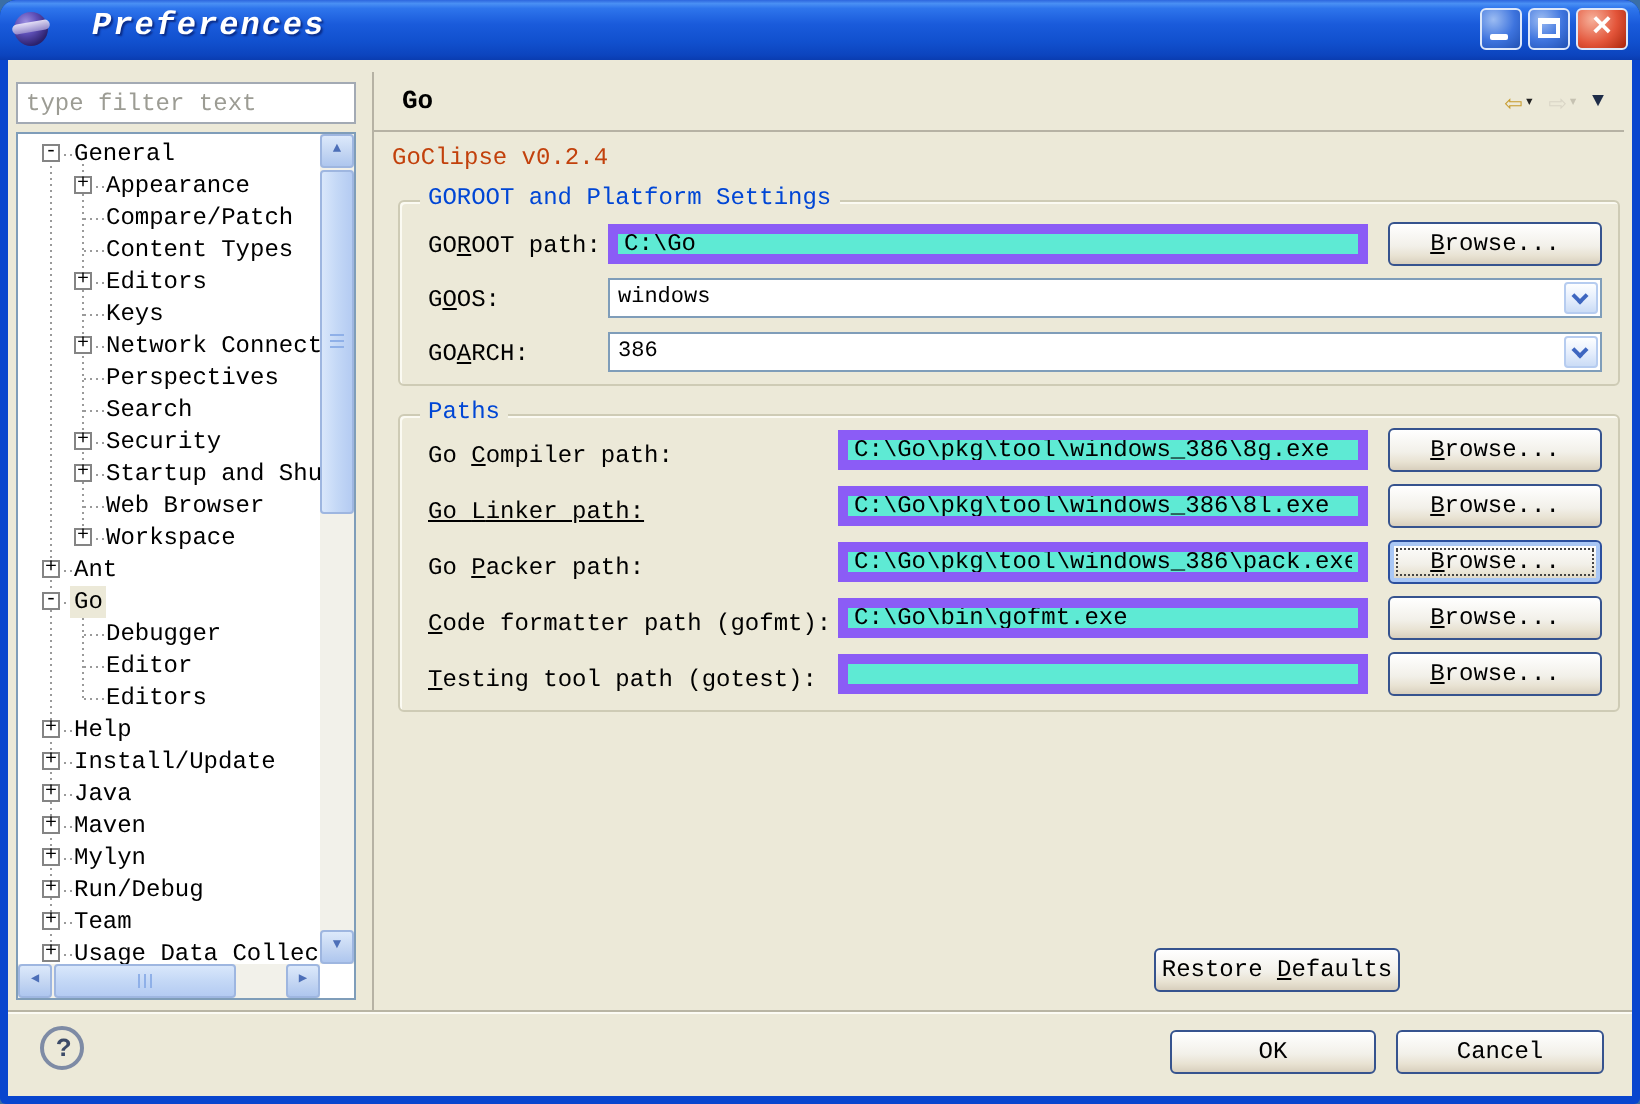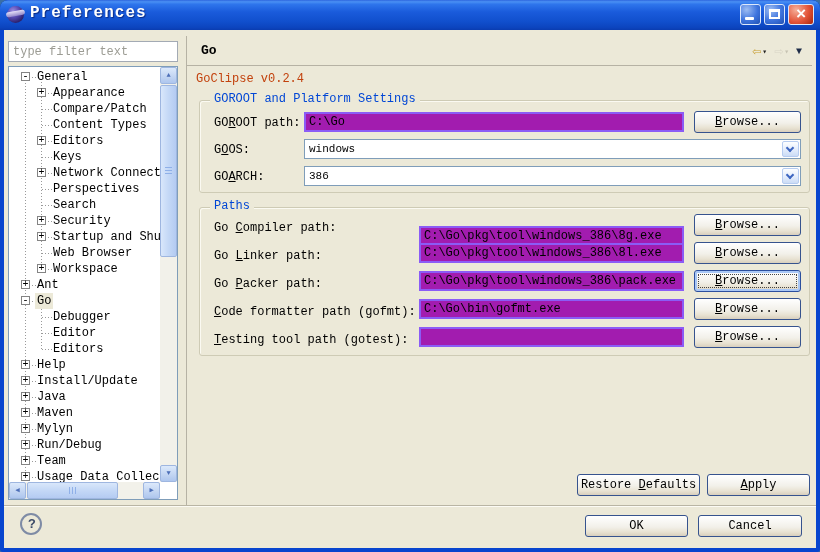--- a/index.html
+++ b/index.html
@@ -6,22 +6,22 @@
   *{box-sizing:border-box;}
   .window{position:relative;width:820px;height:552px;background:#0845CE;border-radius:8px 8px 3px 3px;
     font-family:"Liberation Mono","DejaVu Sans Mono",monospace;overflow:hidden;}
   
   .titlebar{position:absolute;left:0;top:0;width:820px;height:30px;border-radius:8px 8px 0 0;
     background:linear-gradient(180deg,#2D66DE 0%,#4A90F4 6%,#2E75EC 14%,#1A5BDB 40%,#1150CE 70%,#0C44BE 92%,#0A3CB0 100%);}
   .app-icon{position:absolute;left:7px;top:6px;width:17px;height:17px;border-radius:50%;
     background:radial-gradient(circle at 35% 30%,#9C8FE0 0%,#5F50B8 35%,#2E2370 72%,#191040 100%);}
   .app-icon .band{position:absolute;left:-1px;top:5px;width:19px;height:5px;border-radius:3px;
     background:linear-gradient(180deg,#EFEBFB,#9A90CE);transform:rotate(-10deg);opacity:.9;}
-  .wtitle{position:absolute;left:30px;top:4px;font-size:16px;font-weight:bold;color:#fff;
-    text-shadow:1px 1px 1px #0A2B86;letter-spacing:1px;}
+  .wtitle{position:absolute;left:46px;top:4px;font-size:16px;font-weight:bold;color:#fff;
+    text-shadow:1px 1px 1px #0A2B86;letter-spacing:1px;font-style:italic;}
   .caps{position:absolute;right:6px;top:4px;display:flex;gap:3px;}
   .cap{position:relative;width:21px;height:21px;border:1px solid #DDE8FA;border-radius:3px;}
   .cap.min,.cap.max{background:radial-gradient(circle at 30% 25%,#9CBCF2,#3E74DE 55%,#2455B8 95%);}
   .cap.close{width:26px;background:radial-gradient(circle at 30% 25%,#F6B09A,#E3553A 55%,#B02A10 95%);}
   .g-min{position:absolute;left:4px;bottom:4px;width:9px;height:3px;background:#fff;border-radius:1px;}
   .g-max{position:absolute;left:4px;top:4px;width:11px;height:10px;border:2px solid #fff;border-top-width:3px;}
   .g-close{position:absolute;left:0;top:0;width:100%;height:19px;color:#fff;font-size:17px;line-height:19px;
     text-align:center;font-weight:bold;}
   
   .dbody{position:absolute;left:4px;top:30px;width:812px;height:518px;background:#ECE9D8;overflow:hidden;}
@@ -77,21 +77,21 @@
   .menu-tri{color:#1E2C48;font-size:10px;}
   .version{position:absolute;left:192px;top:42px;font-size:12px;color:#c2410c;}
   
   .group{position:absolute;left:195px;width:611px;border:1px solid #CECBB5;border-radius:3px;
     box-shadow:inset 1px 1px 0 #FBFAF2;}
   .gtitle{position:absolute;top:-9px;left:10px;background:#ECE9D8;padding:0 4px;color:#0046D5;font-size:12px;}
   .g1{top:70px;height:93px;}
   .g2{top:177px;height:149px;}
   .flabel{position:absolute;left:14px;font-size:12px;line-height:20px;color:#000;white-space:pre;}
   .mn{text-decoration:underline;}
-  .txt{position:absolute;height:20px;border:2px solid #8b5cf6;background:#a21caf;
+  .txt{position:absolute;height:20px;border:5px solid #8b5cf6;background:#5eead4;
     font:12px "Liberation Mono","DejaVu Sans Mono",monospace;padding:0 3px;color:#000;}
   .combo{position:absolute;height:20px;background:#fff;border:1px solid #7F9DB9;}
   .combo .val{position:absolute;left:4px;top:0;line-height:18px;font-size:11px;}
   .cbtn{position:absolute;right:1px;top:1px;width:17px;height:16px;border:1px solid #B6CCF0;border-radius:2px;
     background:linear-gradient(180deg,#FDFEFF,#E4EDFC 55%,#CBDCF6);}
   .chev{position:absolute;left:4px;top:3px;width:6px;height:6px;border-right:2px solid #3E66C0;
     border-bottom:2px solid #3E66C0;transform:rotate(45deg);}
   .xpbtn{position:absolute;font:12px "Liberation Mono","DejaVu Sans Mono",monospace;color:#000;
     border:1px solid #36538E;border-radius:3px;text-align:center;
     background:linear-gradient(180deg,#FFFFFF,#F2F0E9 55%,#E8E2D2 80%,#D8CFBD);padding:0;}
@@ -295,42 +295,41 @@
         <span class="cbtn">
             <span class="chev"></span>
           </span>
       </div>
     </div>
 
     <div class="group g2">
       <span class="gtitle">Paths</span>
 
       <span class="flabel" style="top:10px;"><span>Go </span><span class="mn">C</span><span>ompiler path:</span></span>
-      <input class="txt" style="left: 219px; top: 18px; width: 265px;" value="C:\Go\pkg\tool\windows_386\8g.exe">
+      <input class="txt" style="left: 219px; top: 7px; width: 265px;" value="C:\Go\pkg\tool\windows_386\8g.exe">
       <button class="xpbtn" style="left:494px;top:6px;width:107px;height:22px;"><span class="mn">B</span><span>rowse...</span></button>
 
-      <span class="flabel" style="top:38px;"><span>Go </span><span class="mn">L</span><span>inker path:</span></span>
+      <span class="flabel" style="top:38px;text-decoration:underline;"><span>Go </span><span class="mn">L</span><span>inker path:</span></span>
       <input class="txt" style="left: 219px; top: 35px; width: 265px;" value="C:\Go\pkg\tool\windows_386\8l.exe">
       <button class="xpbtn" style="left:494px;top:34px;width:107px;height:22px;"><span class="mn">B</span><span>rowse...</span></button>
 
       <span class="flabel" style="top:66px;"><span>Go </span><span class="mn">P</span><span>acker path:</span></span>
       <input class="txt" style="left: 219px; top: 63px; width: 265px;" value="C:\Go\pkg\tool\windows_386\pack.exe">
       <button class="xpbtn focus" style="left:494px;top:62px;width:107px;height:22px;"><span class="mn">B</span><span>rowse...</span></button>
 
       <span class="flabel" style="top:94px;"><span></span><span class="mn">C</span><span>ode formatter path (gofmt):</span></span>
       <input class="txt" style="left: 219px; top: 91px; width: 265px;" value="C:\Go\bin\gofmt.exe">
       <button class="xpbtn" style="left:494px;top:90px;width:107px;height:22px;"><span class="mn">B</span><span>rowse...</span></button>
 
       <span class="flabel" style="top:122px;"><span></span><span class="mn">T</span><span>esting tool path (gotest):</span></span>
       <input class="txt" style="left: 219px; top: 119px; width: 265px;" value="">
       <button class="xpbtn" style="left:494px;top:118px;width:107px;height:22px;"><span class="mn">B</span><span>rowse...</span></button>
     </div>
 
     <button class="xpbtn" style="left:573px;top:444px;width:123px;height:22px;"><span>Restore </span><span class="mn">D</span><span>efaults</span></button>
-    <button class="xpbtn" style="left:703px;top:444px;width:103px;height:22px;"><span></span><span class="mn">A</span><span>pply</span></button>
 
     <div class="bottom-sep"></div>
 
     <button class="help"><span>?</span></button>
 
     <button class="xpbtn" style="left:694px;top:485px;width:104px;height:22px;">Cancel</button>
     <button class="xpbtn" style="left:581px;top:485px;width:103px;height:22px;">OK</button>
 
   </div>
 </div>

